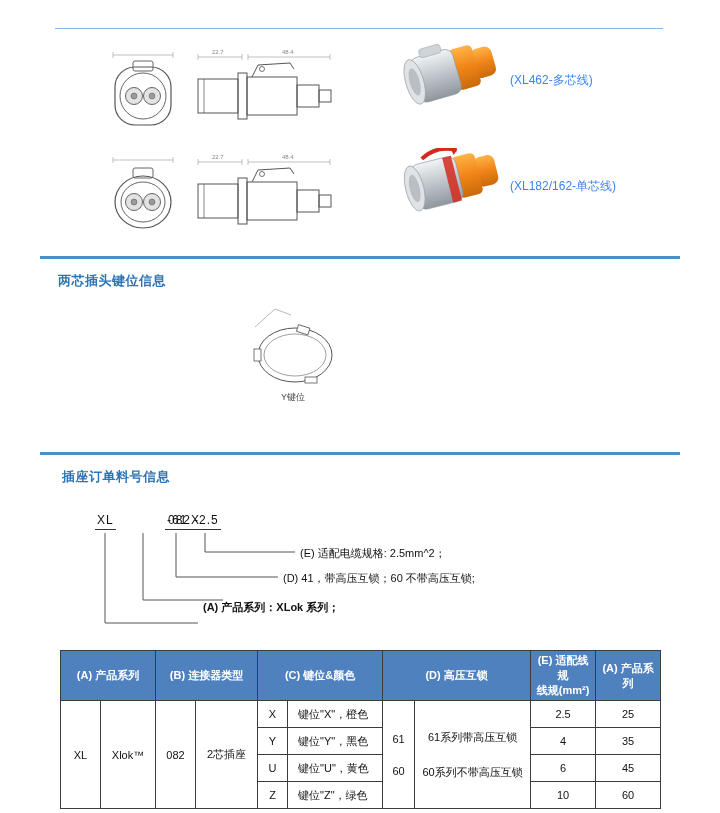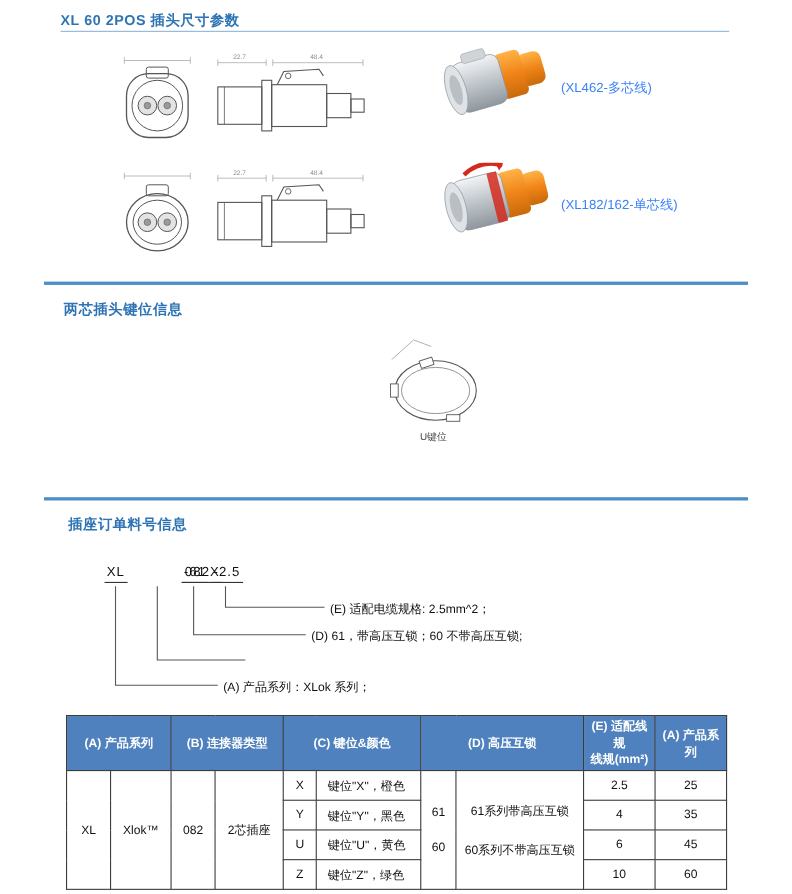--- a/index.html
+++ b/index.html
@@ -43,21 +43,20 @@
     <linearGradient id="gOrange" x1="0" y1="0" x2="0" y2="1">
       <stop offset="0" stop-color="#ffb347"></stop>
       <stop offset="0.5" stop-color="#f08418"></stop>
       <stop offset="1" stop-color="#c96a0a"></stop>
     </linearGradient>
   </defs>
 </svg>
 
 <div class="page">
 
-  <div class="abs sec-title" style="left:55px; top:10px; font-weight:600;">XL 60 2POS 插头尺寸参数</div>
   <div class="abs title-rule" style="left:55px; top:28px; width:608px;"></div>
 
   <svg class="abs" style="left:103px; top:45px;" width="80" height="92" viewBox="0 0 80 92">
     <line x1="10" y1="10" x2="70" y2="10" stroke="#999" stroke-width="0.6"></line>
     <line x1="10" y1="7" x2="10" y2="13" stroke="#999" stroke-width="0.6"></line>
     <line x1="70" y1="7" x2="70" y2="13" stroke="#999" stroke-width="0.6"></line>
     <rect x="12" y="22" width="56" height="58" rx="20" fill="none" stroke="#555" stroke-width="1.2"></rect>
     <rect x="30" y="16" width="20" height="10" rx="2" fill="none" stroke="#555" stroke-width="0.9"></rect>
     <circle cx="40" cy="51" r="23" fill="none" stroke="#555" stroke-width="0.9"></circle>
     <circle cx="31" cy="51" r="8.5" fill="#e3e3e3" stroke="#555" stroke-width="0.9"></circle>
@@ -141,56 +140,56 @@
       <path d="M68 4 L62 0 L64 8 Z" fill="#d42a1e"></path>
     </g>
   </svg>
   <div class="abs photo-label" style="left:510px; top:178px;">(XL182/162-单芯线)</div>
 
   <div class="abs blue-rule" style="left:40px; top:256px; width:640px;"></div>
 
   <div class="abs sec-title" style="left:58px; top:272px;">两芯插头键位信息</div>
 
 
-
-  <div class="abs key-block" style="left:346px; top:303px;">
+  <div class="abs key-block" style="left:245px; top:303px;">
     <svg width="96" height="86" viewBox="0 0 96 86">
       <line x1="10" y1="24" x2="30" y2="6" stroke="#888" stroke-width="0.6"></line>
       <line x1="30" y1="6" x2="46" y2="12" stroke="#888" stroke-width="0.6"></line>
       <ellipse cx="50" cy="52" rx="37" ry="27" fill="none" stroke="#555" stroke-width="1"></ellipse>
       <ellipse cx="50" cy="52" rx="31" ry="21" fill="none" stroke="#777" stroke-width="0.7"></ellipse>
-      <g transform="rotate(-18 50 52)">
+      <g transform="rotate(18 50 52)">
           <rect x="44" y="22" width="12" height="7" fill="#fff" stroke="#555" stroke-width="0.8"></rect>
         </g>
       <rect x="9" y="46" width="7" height="12" fill="#fff" stroke="#555" stroke-width="0.8"></rect>
       <rect x="60" y="74" width="12" height="6" fill="#fff" stroke="#555" stroke-width="0.8"></rect>
     </svg>
-    <div class="key-label">U键位</div>
+    <div class="key-label">Y键位</div>
   </div>
+
 
 
   <div class="abs blue-rule" style="left:40px; top:452px; width:640px;"></div>
 
   <div class="abs sec-title" style="left:62px; top:468px;">插座订单料号信息</div>
 
   <span class="abs part-seg" style="left:95px;  top:513px;">XL</span>
   <span class="abs part-seg" style="left:126px; top:513px;margin-left:40px;">082X</span>
   <span class="abs part-seg" style="left:165px; top:513px;">-61</span>
   <span class="abs part-seg" style="left:192px; top:513px;">-2.5</span>
 
   <svg class="abs" style="left:0; top:500px;" width="720" height="145" viewBox="0 0 720 145">
     <polyline points="205,33 205,52 295,52" fill="none" stroke="#555" stroke-width="1"></polyline>
     <polyline points="176,33 176,77 278,77" fill="none" stroke="#555" stroke-width="1"></polyline>
     <polyline points="143,33 143,100 223,100" fill="none" stroke="#555" stroke-width="1"></polyline>
     <polyline points="105,33 105,123 198,123" fill="none" stroke="#555" stroke-width="1"></polyline>
   </svg>
 
   <div class="abs callout" style="left:300px; top:546px;">(E) 适配电缆规格: 2.5mm^2；</div>
-  <div class="abs callout" style="left:283px; top:571px;">(D) 61，带高压互锁；60 不带高压互锁;</div>
-  <div class="abs callout" style="left:203px; top:617px;">(A) 产品系列：XLok 系列；</div>
+  <div class="abs callout" style="left:283px; top:571px;">(D) 41，带高压互锁；60 不带高压互锁;</div>
+  <div class="abs callout" style="left:203px; top:600px;font-weight:bold;">(A) 产品系列：XLok 系列；</div>
 
   <table class="abs order-table" style="left:60px; top:650px;">
     <colgroup>
       <col style="width:40px">
         <col style="width:55px">
       <col style="width:40px">
         <col style="width:62px">
       <col style="width:30px">
         <col style="width:95px">
       <col style="width:32px">

